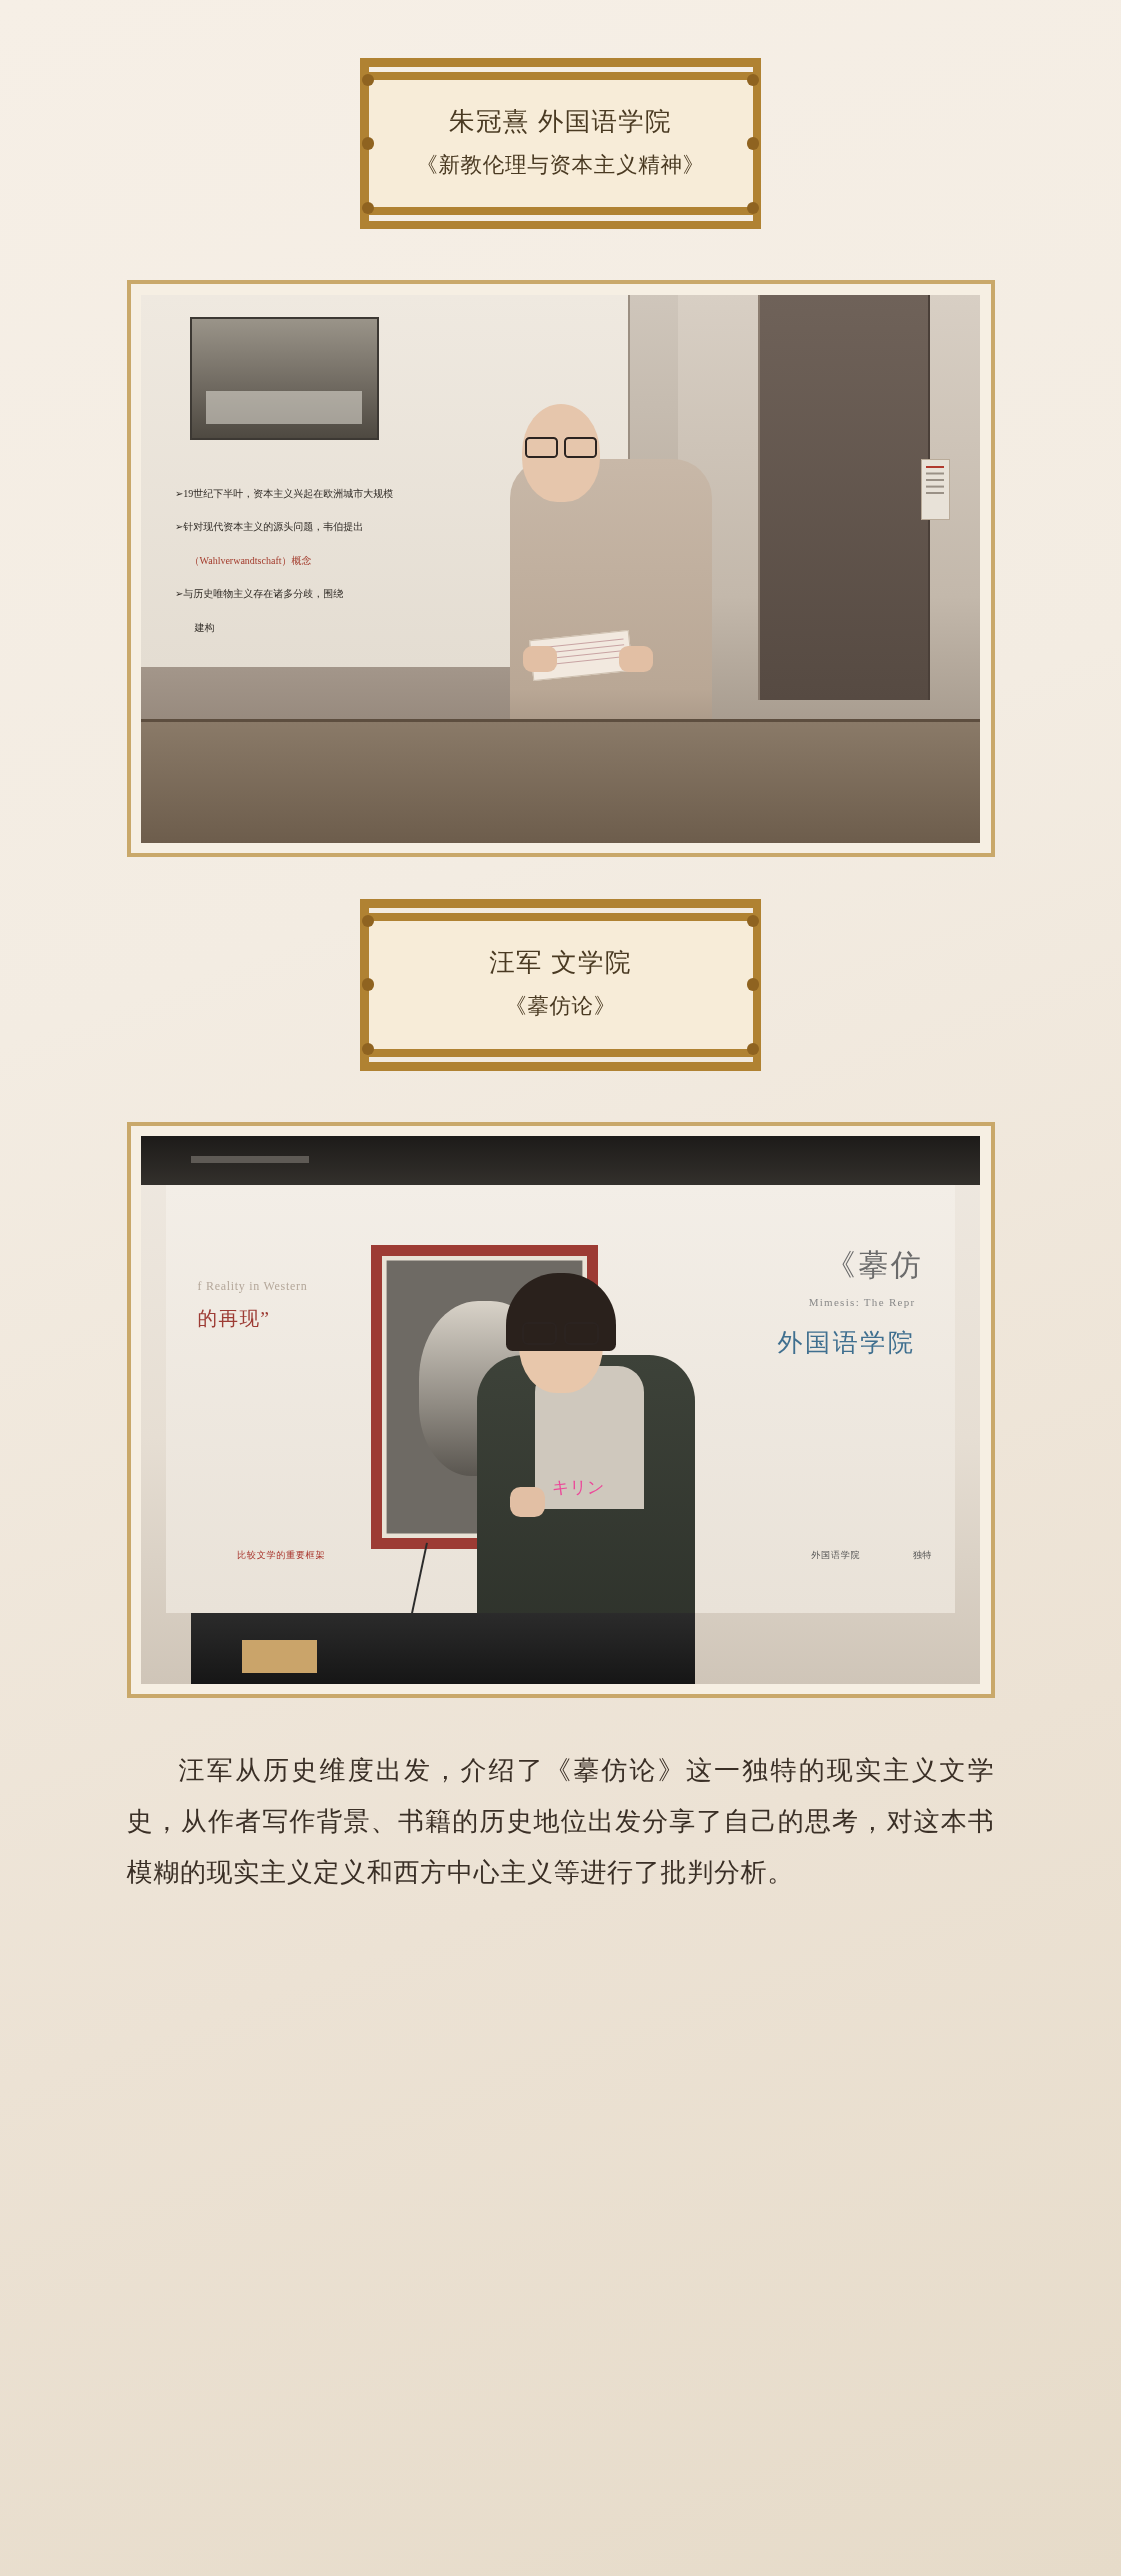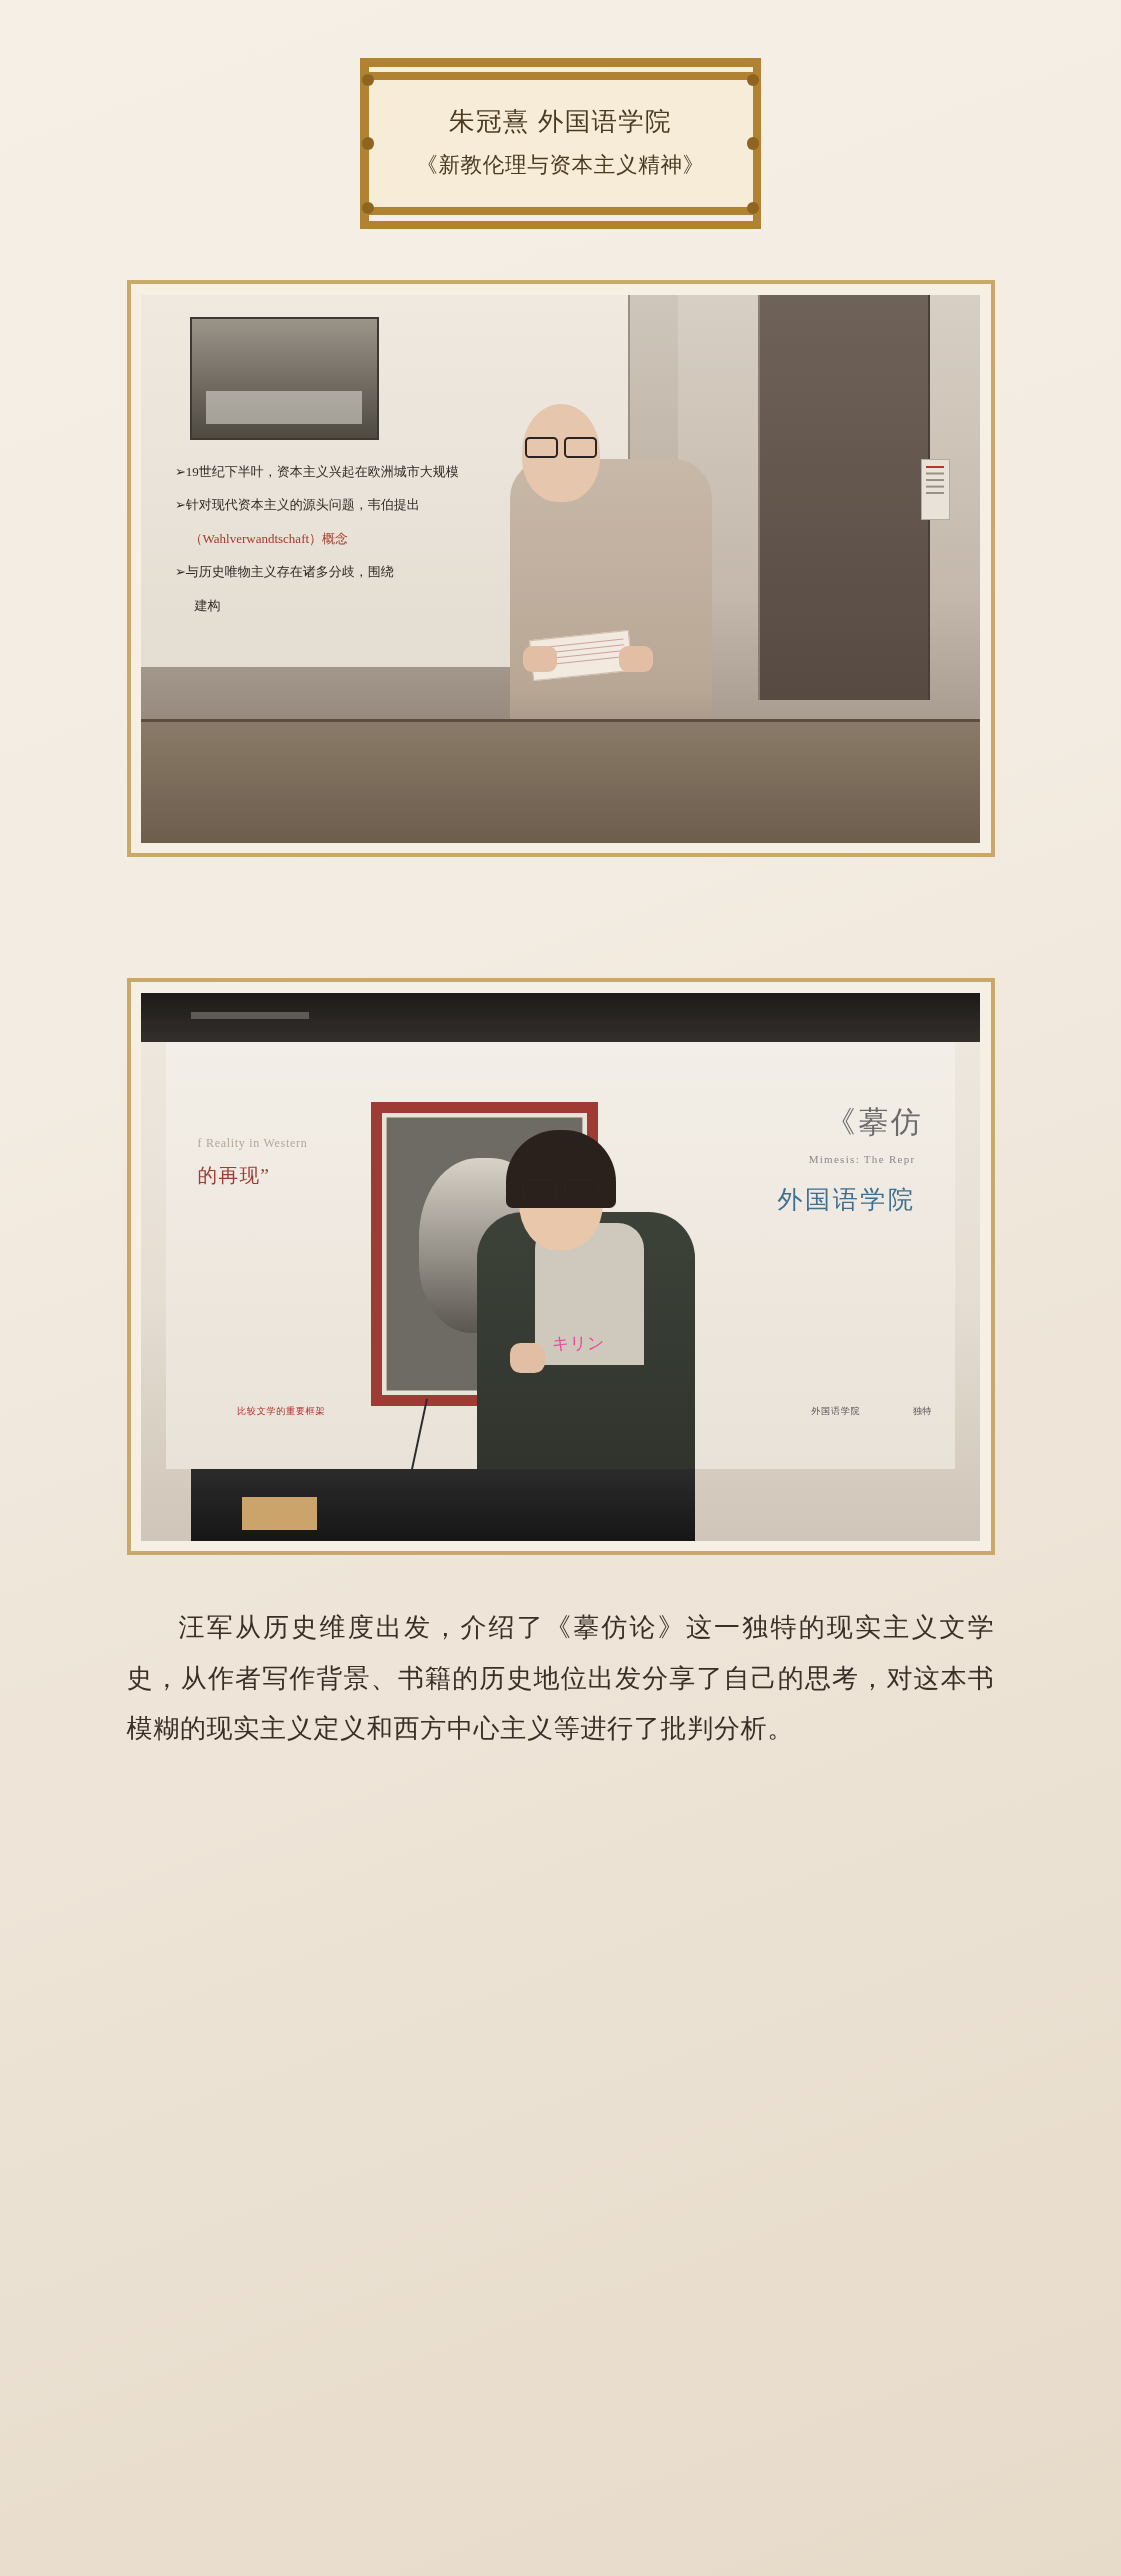--- a/index.html
+++ b/index.html
@@ -143,23 +143,24 @@
     border: 2.6px solid #3c3833;
   }
   .p1-img:before {
     content:"";
     position:absolute; left: 8%; bottom: 12%; width: 84%; height: 28%;
     background: rgba(230,226,216,.55);
   }
   .p1-txt {
     position: absolute;
     color: #2f2a25;
-    font-size: 13px;
+    font-size: 10px;
     white-space: nowrap;
     font-family: "Liberation Serif", serif;
+    margin-top: 24px;
   }
   .p1-txt.l1 { left: 7%;  top: 45%; }
   .p1-txt.l2 { left: 7%;  top: 54%; }
   .p1-txt.l3 { left: 10%; top: 63%; color: #a33b2c; }
   .p1-txt.l4 { left: 7%;  top: 72%; }
   .p1-txt.l5 { left: 11%; top: 81%; }
   .p1-desk {
     position: absolute; left: 0; bottom: 0; width: 100%; height: 22%;
     background: linear-gradient(180deg,#8a7a68 0%, #6d5d4c 100%);
     border-top: 3.3px solid #5d4e3f;
@@ -394,20 +395,34 @@
         <div class="p1-paper"></div>
         <div class="p1-hand-l"></div>
         <div class="p1-hand-r"></div>
       </div>
     </div>
   </div>
 
 
   <div class="gap-mid"></div>
 
+  <div class="plaque-wrap">
+    <div class="plaque">
+      <span class="side left"></span>
+      <span class="side right"></span>
+      <span class="knob tl"></span>
+      <span class="knob tr"></span>
+      <span class="knob bl"></span>
+      <span class="knob br"></span>
+      <span class="knob ml"></span>
+      <span class="knob mr"></span>
+      <div class="plaque-line1">汪军 文学院</div>
+      <div class="plaque-line2">《摹仿论》</div>
+    </div>
+  </div>
 
   <div class="photo-wrap">
     <div class="photo-frame">
       <div class="photo">
         <div class="p2-bg"></div>
         <div class="p2-ceiling"></div>
         <div class="p2-slide">
           <div class="p2-leftword2">f Reality in Western</div>
           <div class="p2-leftword">的再现”</div>
           <div class="p2-portrait">

